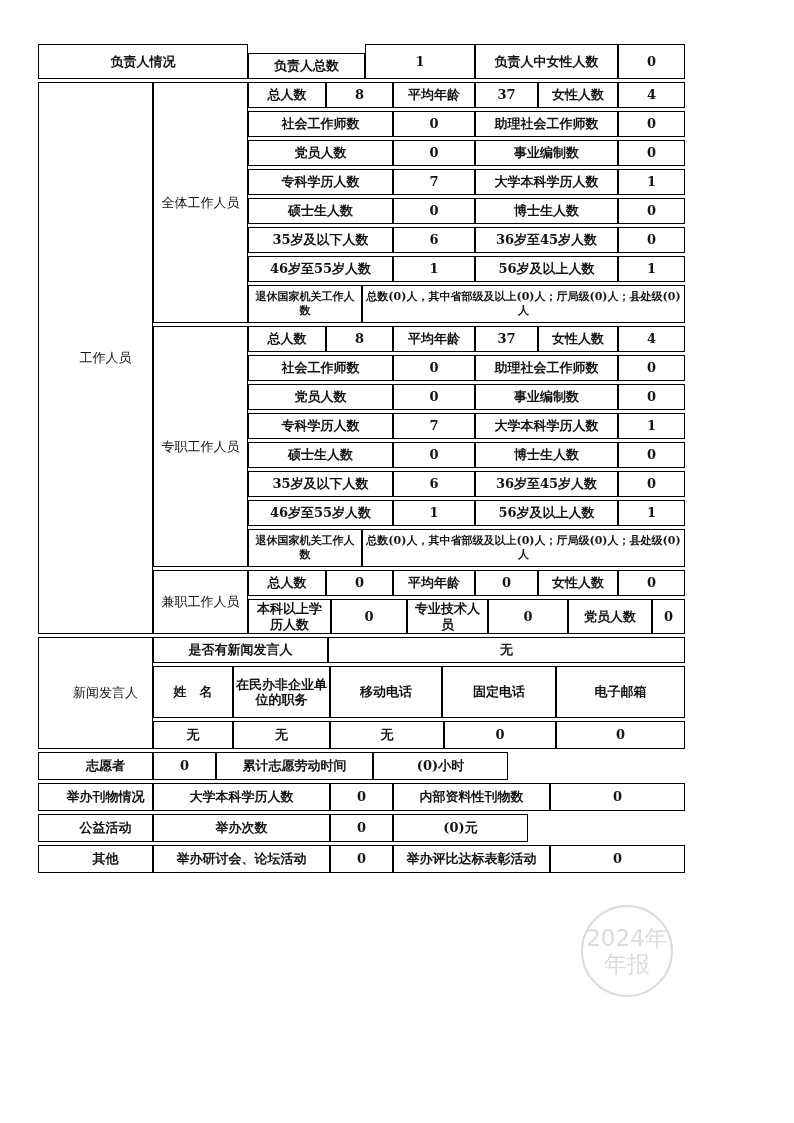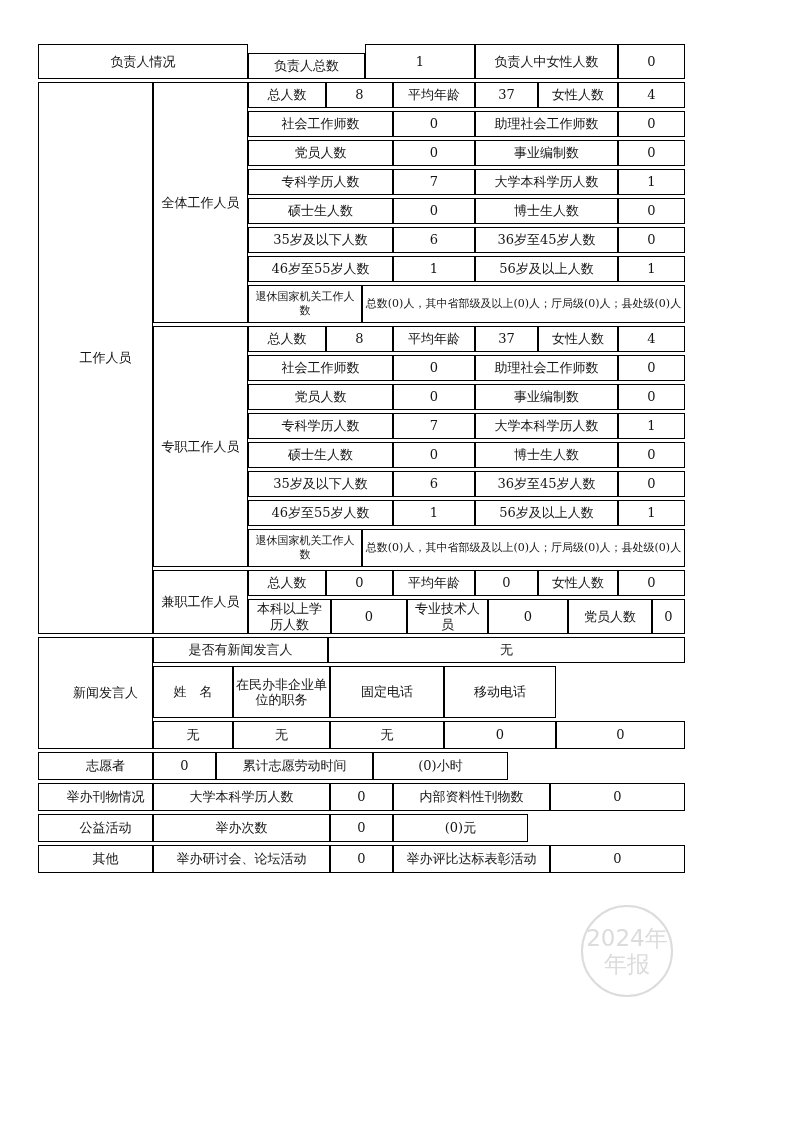--- a/index.html
+++ b/index.html
@@ -1,20 +1,20 @@
 <!DOCTYPE html>
 <html><head>
 <meta charset="utf-8">
 <style>
   html,body{margin:0;padding:0;background:#fff;}
   .sheet{position:relative;width:794px;height:1123px;background:#ffffff;overflow:hidden;
          font-family:"DejaVu Serif","Liberation Serif",serif;color:#141414;}
   .tbl{position:absolute;left:38px;top:44px;width:647px;display:flex;flex-direction:column;gap:3px;
        font-size:13px;line-height:1.2;}
-  .hrow{display:flex;}
+  .hrow{display:flex;font-weight:bold;}
   .block{display:flex;gap:0;}
   .stack{display:flex;flex-direction:column;gap:3px;flex:1;}
   .gstack{display:flex;flex-direction:column;gap:3px;flex:1;}
   .c{box-sizing:border-box;border:1px solid #000;display:flex;align-items:center;justify-content:center;
      text-align:center;padding:1px 2px;min-height:26px;background:#fff;}
   .small{font-size:11px;line-height:1.25;}
   
   .wA{flex:0 0 115px;padding-left:22px;}  .wB{flex:0 0 95px;}
   .w210{flex:0 0 210px;} .w117{flex:0 0 117px;margin-top:9px;} .w110{flex:0 0 110px;} .w143{flex:0 0 143px;} .w67{flex:0 0 67px;}
   .w78{flex:0 0 78px;}  .w82{flex:0 0 82px;}  .w63{flex:0 0 63px;}  .w80{flex:0 0 80px;}
@@ -182,22 +182,23 @@
     <div class="block">
       <div class="c wA">新闻发言人</div>
       <div class="stack">
         <div class="hrow">
           <div class="c w175">是否有新闻发言人</div>
           <div class="c w357">无</div>
         </div>
         <div class="hrow h52">
           <div class="c w80">姓　名</div>
           <div class="c w97">在民办非企业单位的职务</div>
+          <div class="c w112">移动电话</div>
           <div class="c w114">固定电话</div>
-          <div class="c w112">移动电话</div>
+          <div class="c w129">电子邮箱</div>
         </div>
         <div class="hrow h28">
           <div class="c w80">无</div>
           <div class="c w97">无</div>
           <div class="c w114">无</div>
           <div class="c w112">0</div>
           <div class="c w129">0</div>
         </div>
       </div>
     </div>

